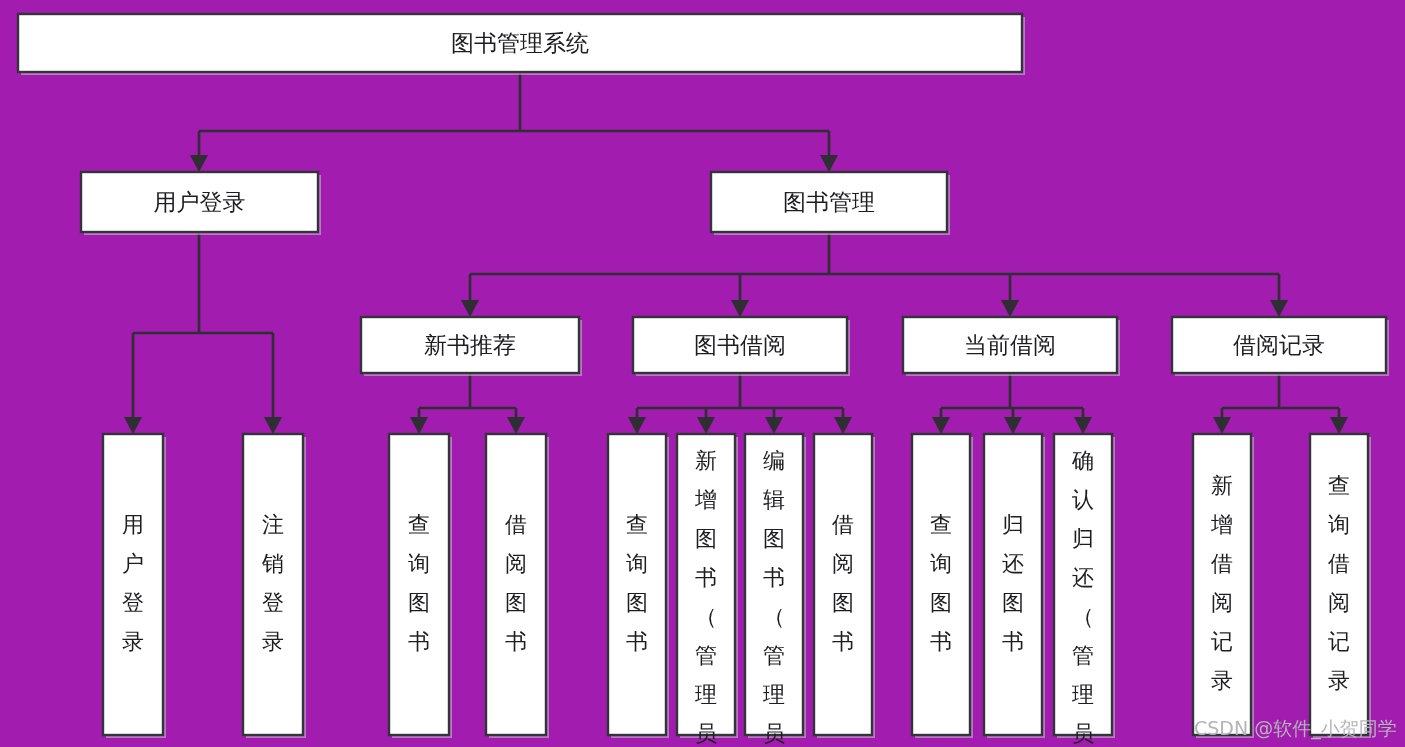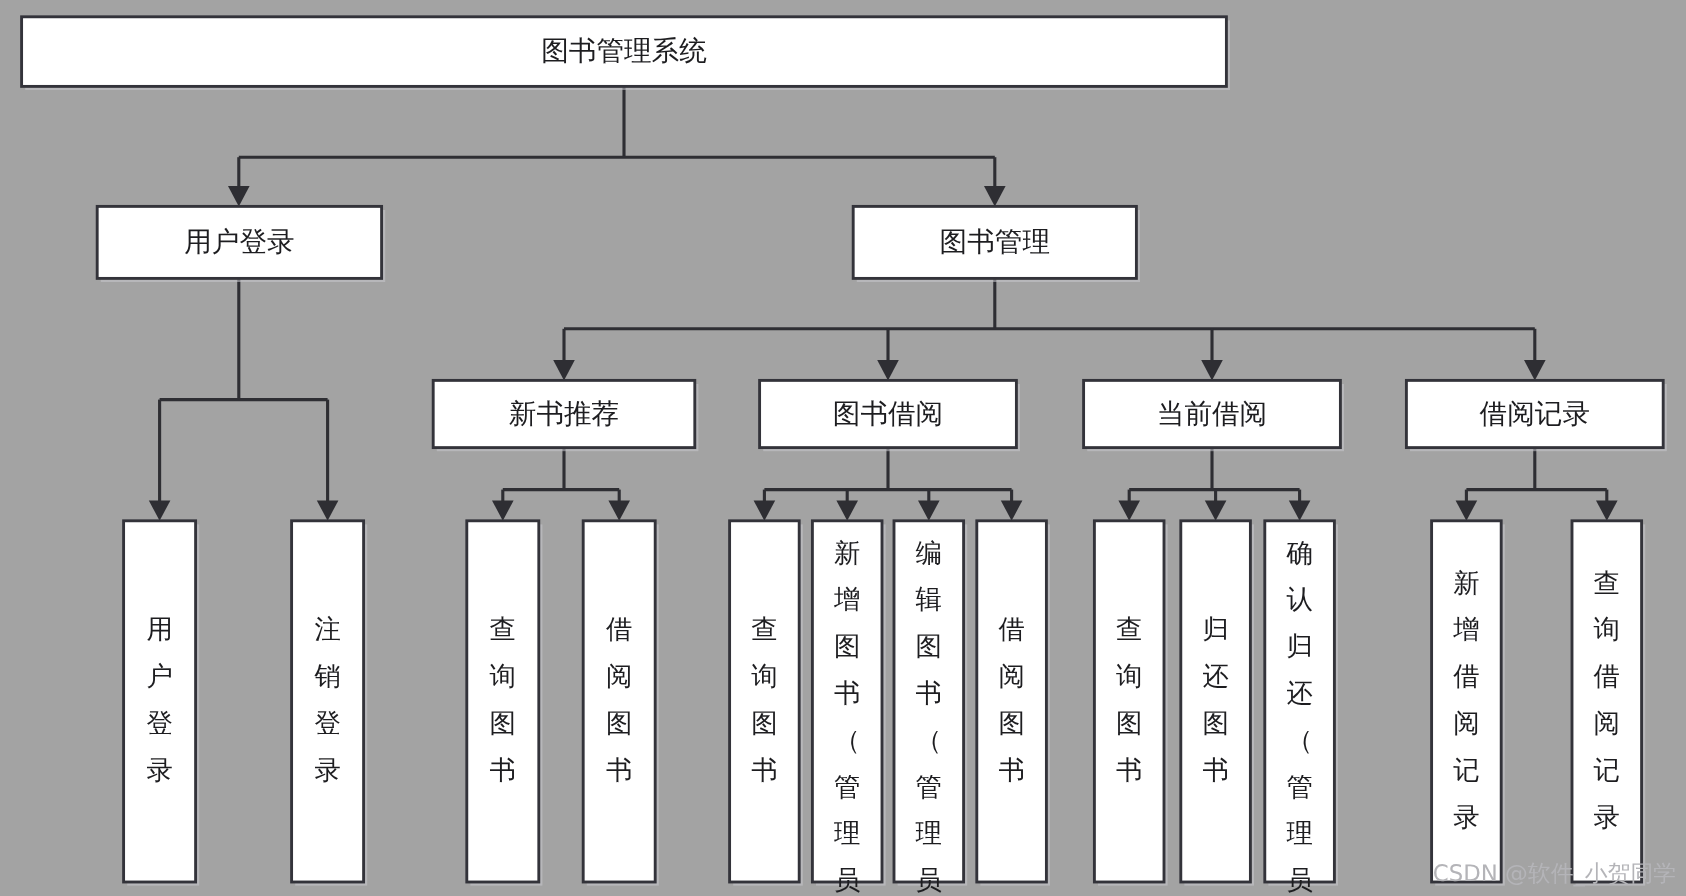--- a/index.html
+++ b/index.html
@@ -11,21 +11,21 @@
   body {
     width: 1405px;
     height: 747px;
     font-family: "DejaVu Sans", "Liberation Sans", sans-serif;
     overflow: hidden;
   }
   #diagram-root {
     position: relative;
     width: 1405px;
     height: 747px;
-    background: #a3a3a3;
+    background: #a21caf;
   }
   svg#tree-svg {
     position: absolute;
     left: 0;
     top: 0;
     width: 1405px;
     height: 747px;
     display: block;
   }
   .node-box {

